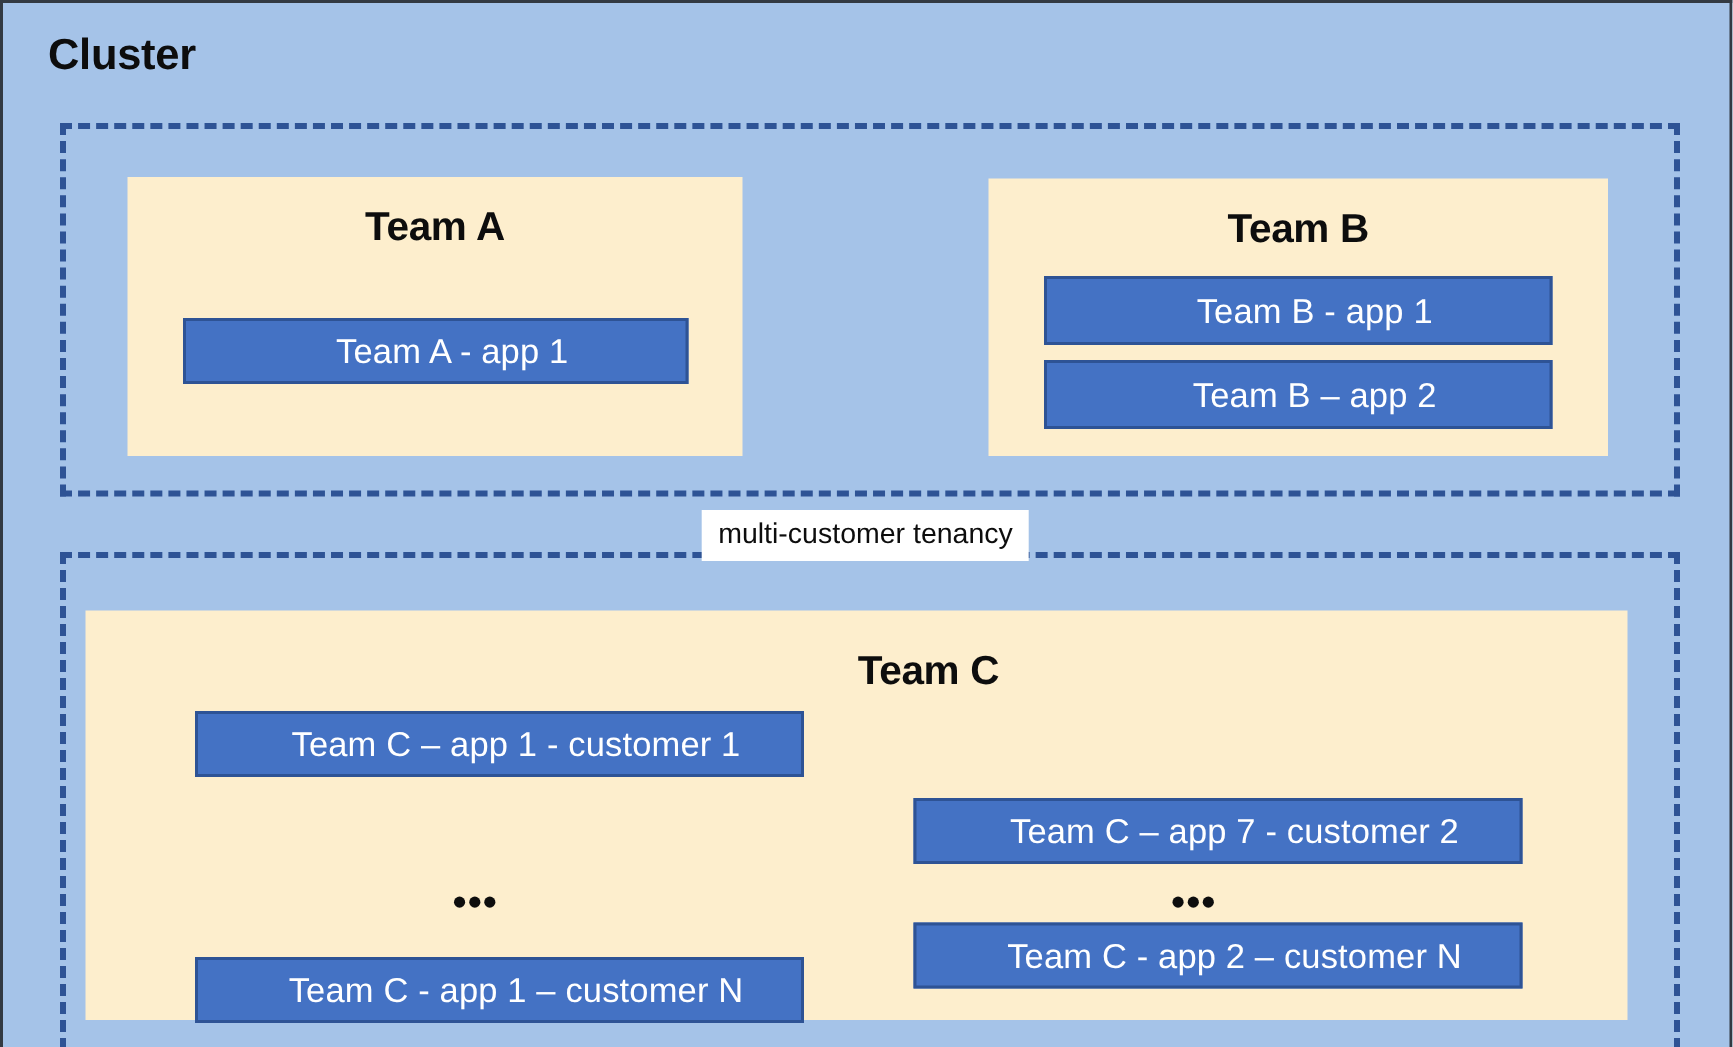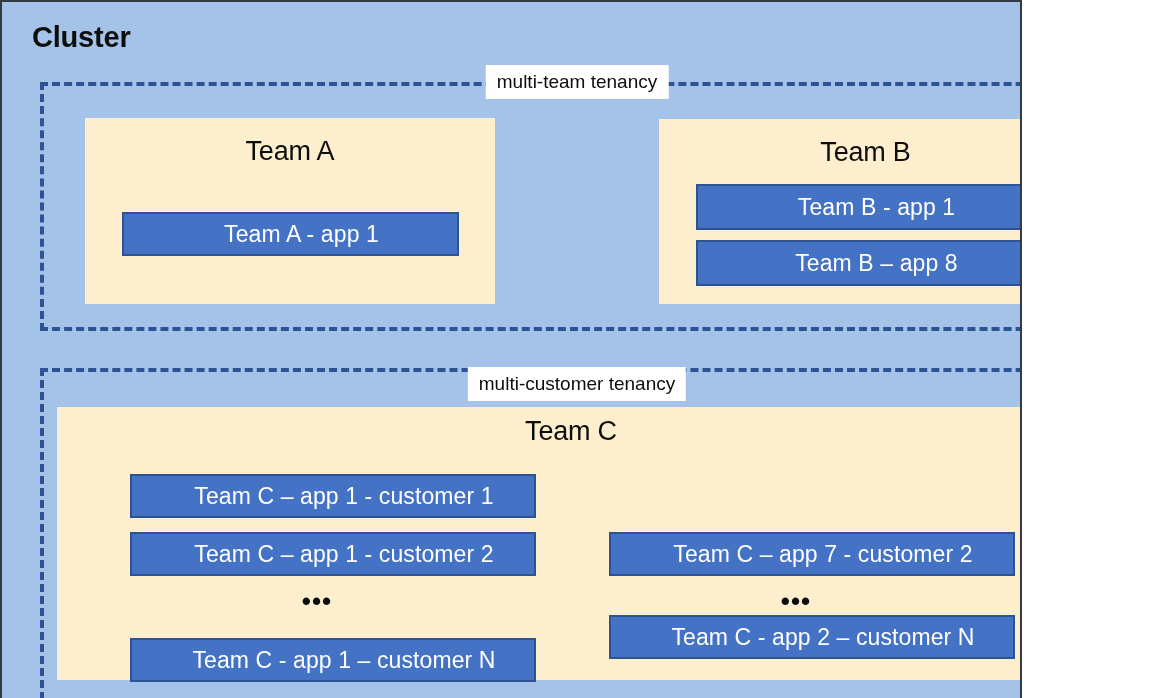--- a/index.html
+++ b/index.html
@@ -6,21 +6,21 @@
     margin: 0;
     padding: 0;
     background: #ffffff;
   }
   body {
     font-family: "Liberation Sans", sans-serif;
   }
 
   #canvas {
     position: relative;
-    width: 1022px;
+    width: 1155px;
     height: 698px;
     background: #A5C3E8;
     box-sizing: border-box;
     border-left: 2px solid #333a42;
     border-top: 2px solid #333a42;
     border-right: 2px solid #333a42;
     border-bottom: 0;
     overflow: hidden;
   }
 
@@ -67,46 +67,46 @@
     padding: 6px 11px 7px 11px;
     white-space: nowrap;
     transform: translateX(-50%);
   }
   #label-multi-team {
     left: 575px;
     top: 63px;
   }
   #label-multi-customer {
     left: 575px;
-    top: 365px;
+    top: 338px;
   }
 
   
   .team-panel {
     position: absolute;
     background: #FDEECD;
     box-sizing: border-box;
   }
   #team-a-panel { left: 83px;  top: 116px; width: 410px; height: 186px; }
   #team-b-panel { left: 657px; top: 117px; width: 413px; height: 185px; }
   #team-c-panel { left: 55px;  top: 405px; width: 1028px; height: 273px; }
 
   .team-title {
     position: absolute;
     width: 100%;
     text-align: center;
     font-size: 27px;
-    font-weight: normal;
+    font-weight: bold;
     color: #0d0d0d;
     line-height: 32px;
     letter-spacing: -0.2px;
   }
   #team-a-panel .team-title { top: 17px; }
   #team-b-panel .team-title { top: 17px; }
-  #team-c-panel .team-title { top: 8px; }
+  #team-c-panel .team-title { top: 24px; padding-left: 48px; }
 
   
   .app-box {
     position: absolute;
     background: #4472C4;
     border: 2px solid #2E5395;
     box-sizing: border-box;
     color: #ffffff;
     font-size: 23px;
     line-height: 1;
@@ -152,43 +152,41 @@
 </style>
 </head>
 <body>
 
 <div id="canvas">
 
   <div class="cluster-title">Cluster</div>
 
   <div class="tenancy-group" id="tenancy-multi-team"></div>
 
-  <div class="tenancy-label" id="label-multi-team">multi-team tenancy</div>
 
   <div class="team-panel" id="team-a-panel">
     <div class="team-title">Team A</div>
   </div>
   <div class="app-box" id="team-a-app-1">Team A - app 1</div>
 
   <div class="team-panel" id="team-b-panel">
     <div class="team-title">Team B</div>
   </div>
   <div class="app-box" id="team-b-app-1">Team B - app 1</div>
-  <div class="app-box" id="team-b-app-2">Team B – app 8</div>
+  <div class="app-box" id="team-b-app-2">Team B – app 2</div>
 
   <div class="tenancy-group" id="tenancy-multi-customer"></div>
 
   <div class="tenancy-label" id="label-multi-customer">multi-customer tenancy</div>
 
   <div class="team-panel" id="team-c-panel">
     <div class="team-title">Team C</div>
   </div>
 
   <div class="app-box" id="team-c-app1-cust1">Team C – app 1 - customer 1</div>
-  <div class="app-box" id="team-c-app1-cust2">Team C – app 1 - customer 2</div>
   <div class="ellipsis" id="ellipsis-left">•••</div>
   <div class="app-box" id="team-c-app1-custN">Team C - app 1 – customer N</div>
 
   <div class="app-box" id="team-c-app2-cust2">Team C – app 7 - customer 2</div>
   <div class="ellipsis" id="ellipsis-right">•••</div>
   <div class="app-box" id="team-c-app2-custN">Team C - app 2 – customer N</div>
 
 </div>
 
 </body></html>

